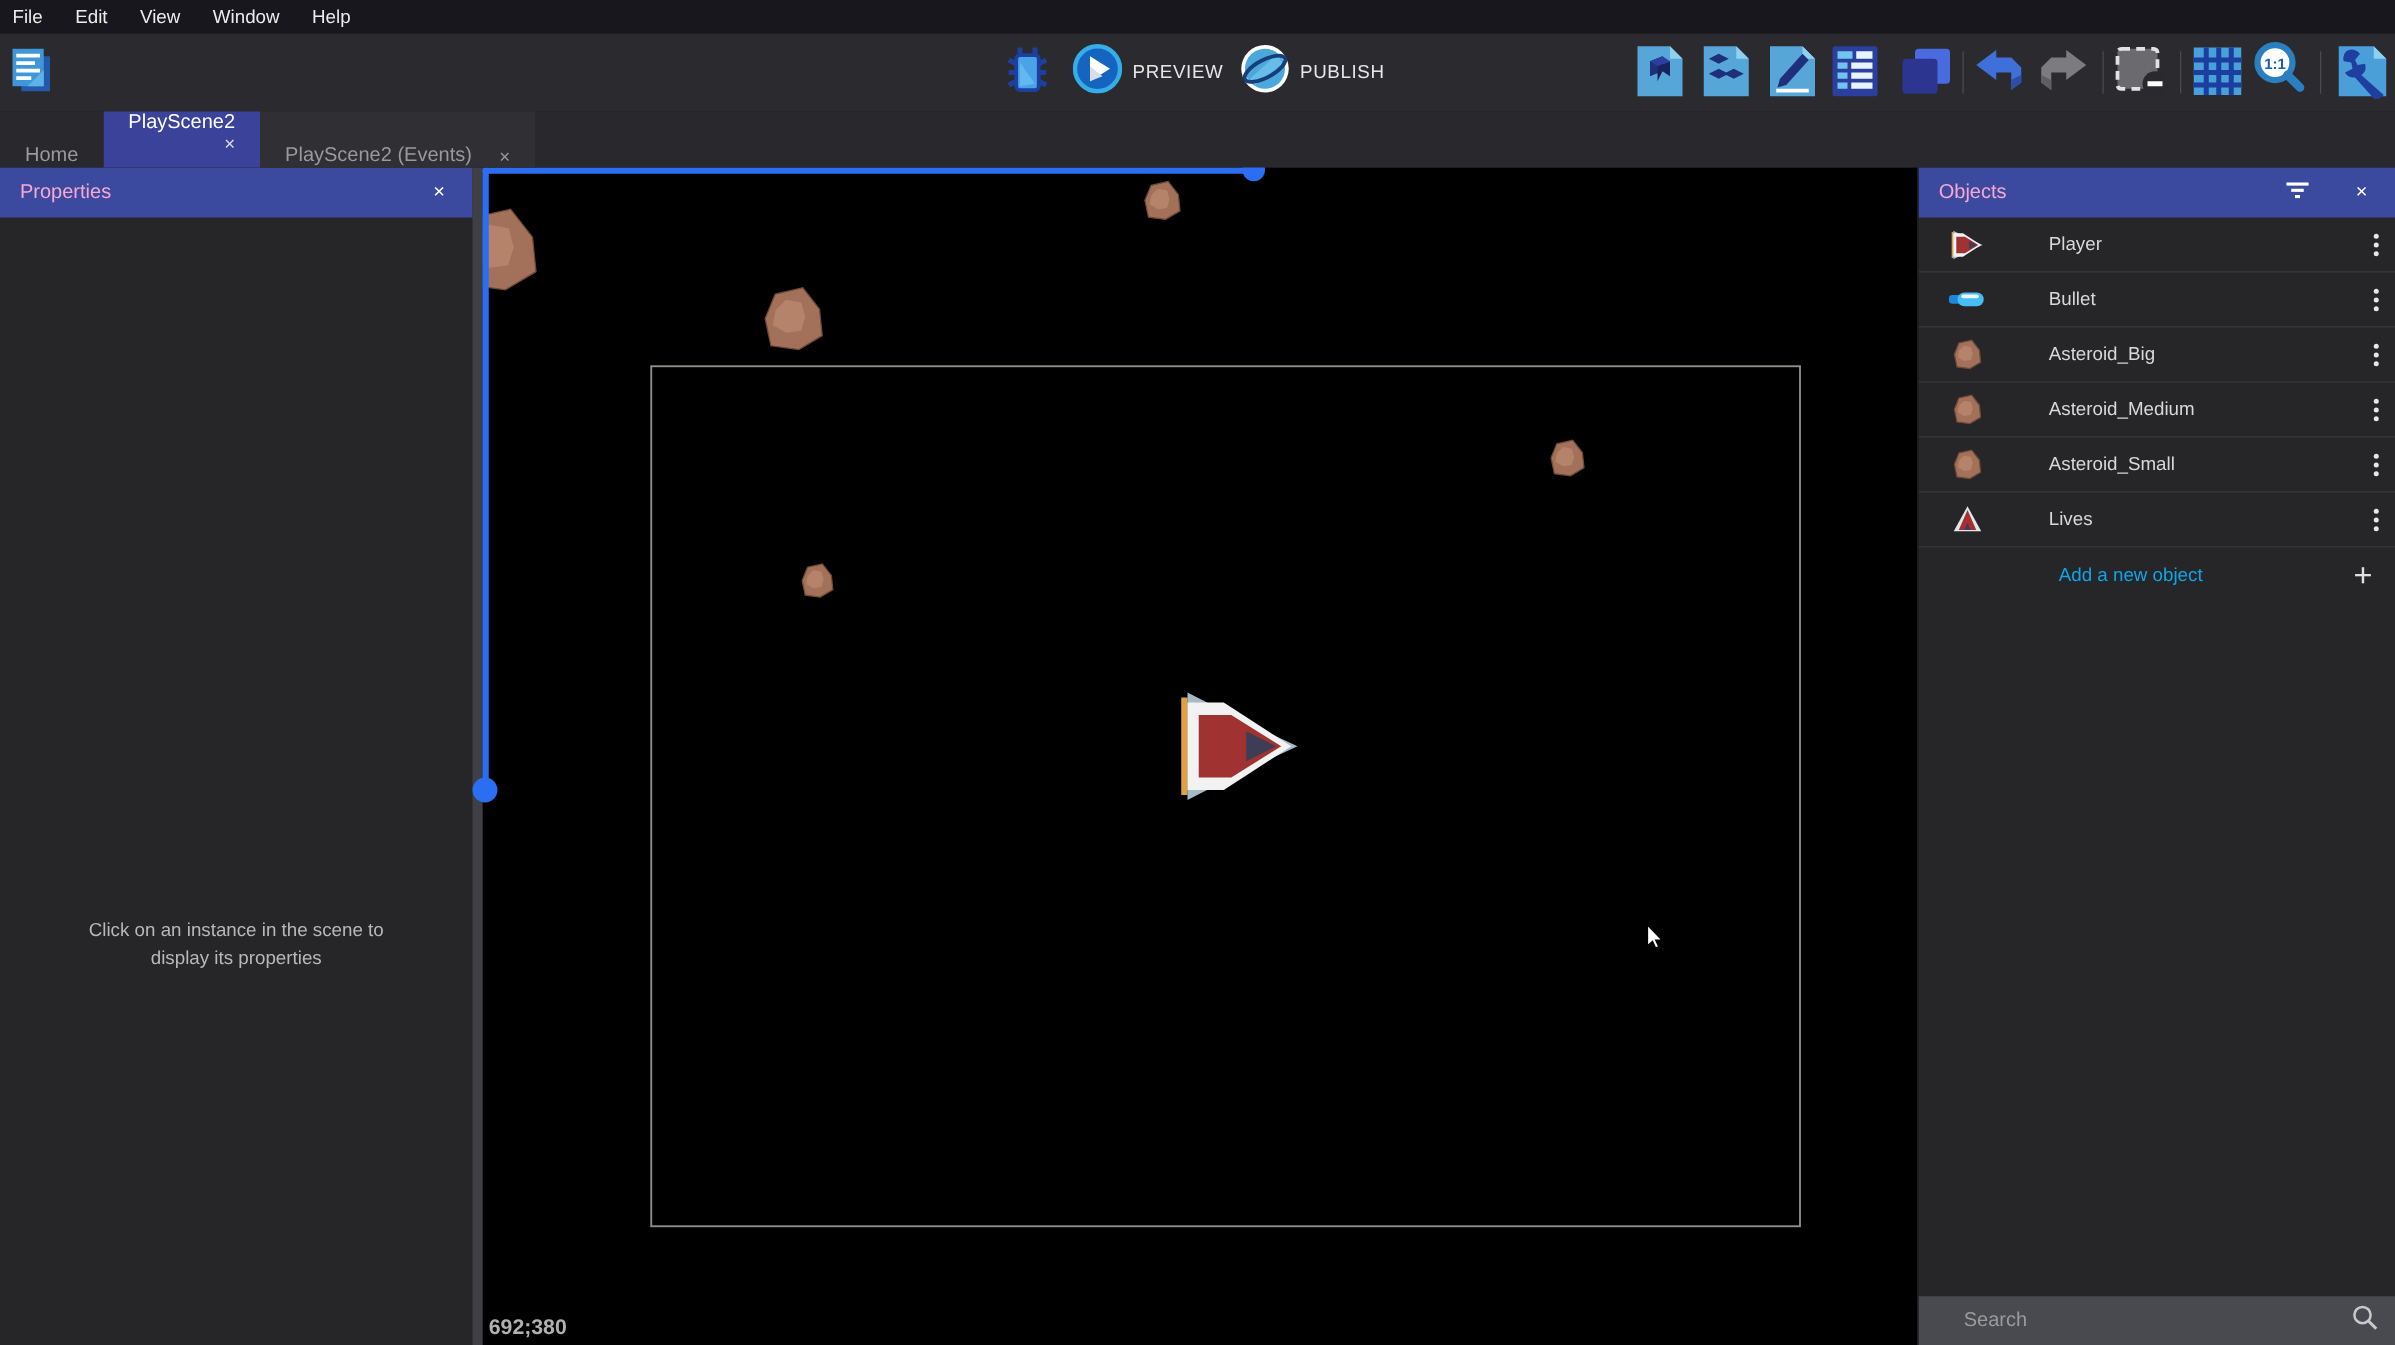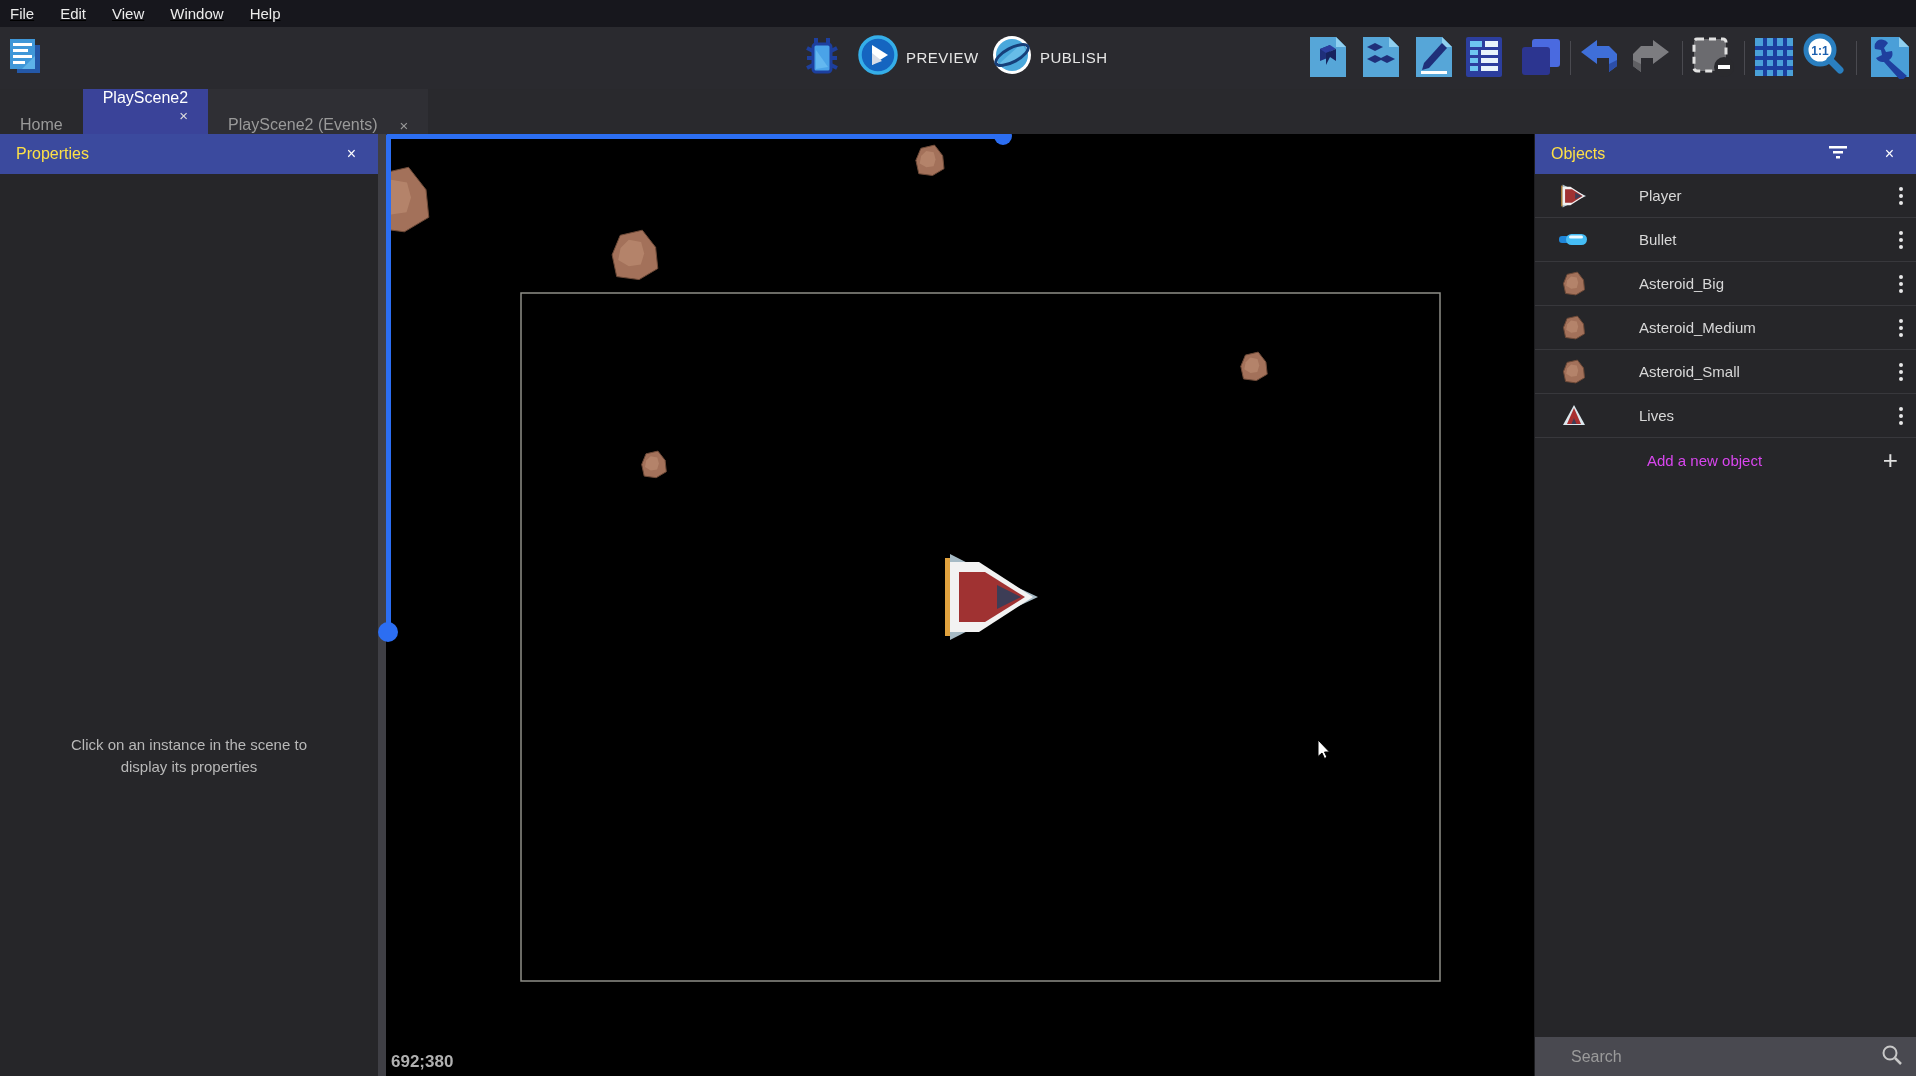--- a/index.html
+++ b/index.html
@@ -1,59 +1,59 @@
 <!DOCTYPE html>
 <html><head>
 <meta charset="utf-8">
 <style>
   * { margin:0; padding:0; box-sizing:border-box; }
   html,body { width:1916px; height:1076px; overflow:hidden; background:#000; }
   body { font-family:"Liberation Sans", sans-serif; }
   #app { position:relative; width:1916px; height:1076px; background:#262629; }
 
   
-  .menubar { position:absolute; left:0; top:0; width:1916px; height:27px; background:#17171d; display:flex; align-items:center; padding-left:10px; gap:26px; z-index:10;text-decoration:underline; }
+  .menubar { position:absolute; left:0; top:0; width:1916px; height:27px; background:#17171d; display:flex; align-items:center; padding-left:10px; gap:26px; z-index:10; }
   .menubar span { color:#ececec; font-size:15px; cursor:default; }
 
   
   .toolbar { position:absolute; left:0; top:27px; width:1916px; height:62px; background:#2a2a2f; z-index:10; }
   .tb { position:absolute; display:flex; align-items:center; justify-content:center; cursor:pointer; }
   .tb-label { color:#e6e6e6; font-size:15px; letter-spacing:.5px; margin-left:8px; }
   .tb-sep { position:absolute; top:14px; width:1px; height:34px; background:#4a4a50; }
 
   
   .tabbar { position:absolute; left:0; top:89px; width:1916px; height:45px; background:#29292d; display:flex; z-index:9; }
   .tab { height:45px; display:flex; align-items:flex-end; padding:0 20px; font-size:16px; color:#9a9a9a; cursor:pointer; }
   .tab .close { margin-left:22px; font-size:15px; color:#9a9a9a; cursor:pointer; }
   .tab.active { background:#3a4399; color:#ffffff;flex-direction:column; }
   .tab.active .close { color:#dcdcdc; }
   .tab.shaded { background:#2f2f34; }
 
   
   .props { position:absolute; left:0; top:134px; width:378px; height:942px; background:#262629; z-index:5; }
   .panel-head { height:40px; background:#3b4a9e; display:flex; align-items:center; padding:0 16px; }
-  .panel-head .title { color:#fde047; font-size:16px; flex:1; }
+  .panel-head .title { color:#f9a8d4; font-size:16px; flex:1; }
   .panel-head .hx { color:#ffffff; font-size:16px; cursor:pointer; padding:2px 6px; }
   .props .hint { position:absolute; left:28px; top:600px; width:322px; text-align:center; color:#b8b8b8; font-size:15px; line-height:22px; }
 
   .gutter { position:absolute; left:378px; top:134px; width:8px; height:942px; background:#3f3f45; z-index:5; }
 
   
   .canvas { position:absolute; left:386px; top:134px; width:1148px; height:942px; background:#000; overflow:hidden; z-index:4; }
   .scroll-line { position:absolute; background:#2c6ef2; z-index:8; border-radius:2px; }
   .scroll-dot { position:absolute; background:#2c6ef2; border-radius:50%; z-index:8; }
 
   
   .objects { position:absolute; left:1534px; top:134px; width:382px; height:942px; background:#262629; z-index:5; border-left:1px solid #1d1d20; }
   .obj-row { height:44px; display:flex; align-items:center; border-bottom:1px solid #38383c; cursor:pointer; }
   .obj-ic { width:34px; margin-left:22px; display:flex; justify-content:center; }
   .obj-name { color:#d8d8d8; font-size:15px; margin-left:48px; flex:1; }
   .obj-dots { width:30px; color:#e8e8e8; text-align:center; cursor:pointer; font-size:17px; letter-spacing:0; line-height:6px; }
   .add-row { height:44px; display:flex; align-items:center; cursor:pointer; }
-  .add-label { color:#d946ef; font-size:15px; margin-left:112px; flex:1; }
+  .add-label { color:#0ea5e9; font-size:15px; margin-left:112px; flex:1; }
   .add-plus { color:#e0e0e0; font-size:26px; font-weight:300; margin-right:18px; cursor:pointer; }
   .search { position:absolute; left:0; bottom:0; width:382px; height:39px; background:#494950; display:flex; align-items:center; }
   .search input { background:transparent; border:none; outline:none; color:#cfcfcf; font-size:16px; margin-left:36px; flex:1; font-family:"Liberation Sans",sans-serif; }
   .search input::placeholder { color:#9b9b9b; }
   .dotcol { display:inline-block; }
   .dotcol i { display:block; width:4px; height:4px; background:#e8e8e8; border-radius:50%; margin:3px auto; }
 </style>
 </head>
 <body>
 

